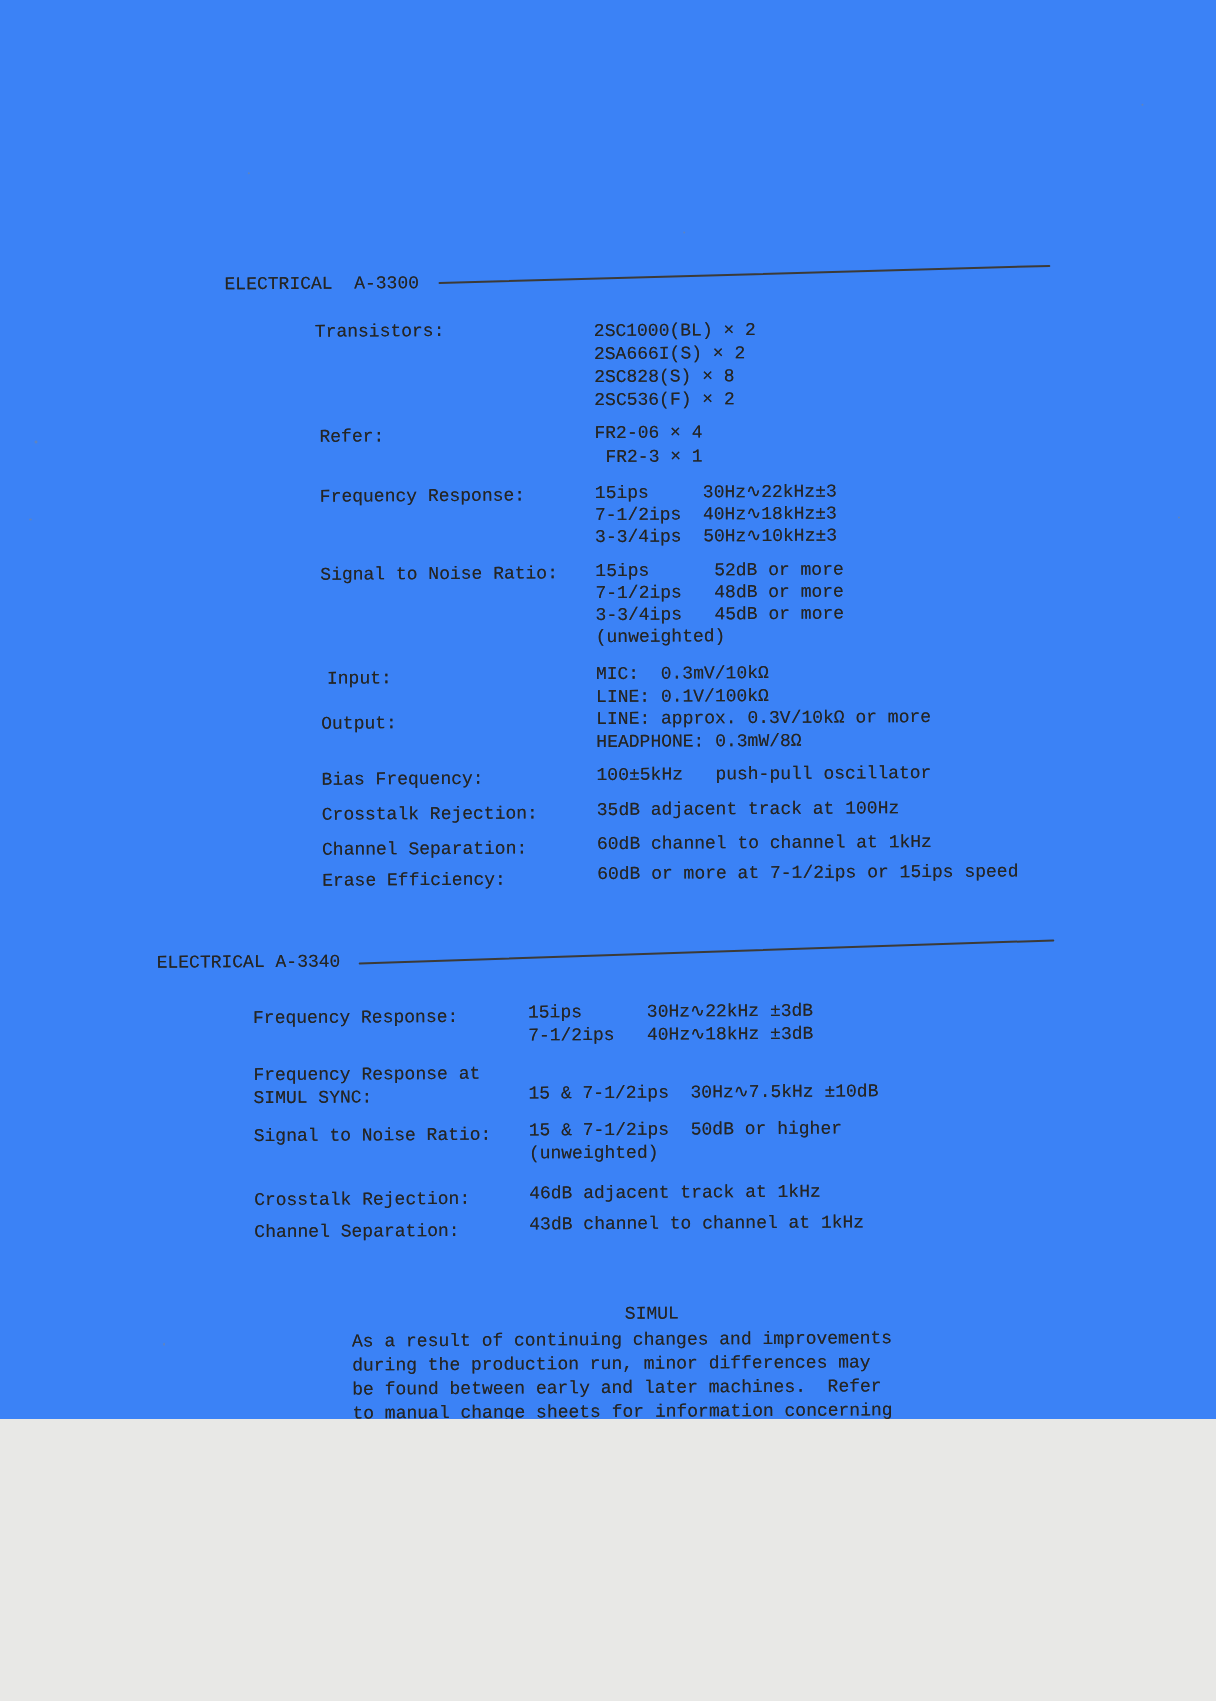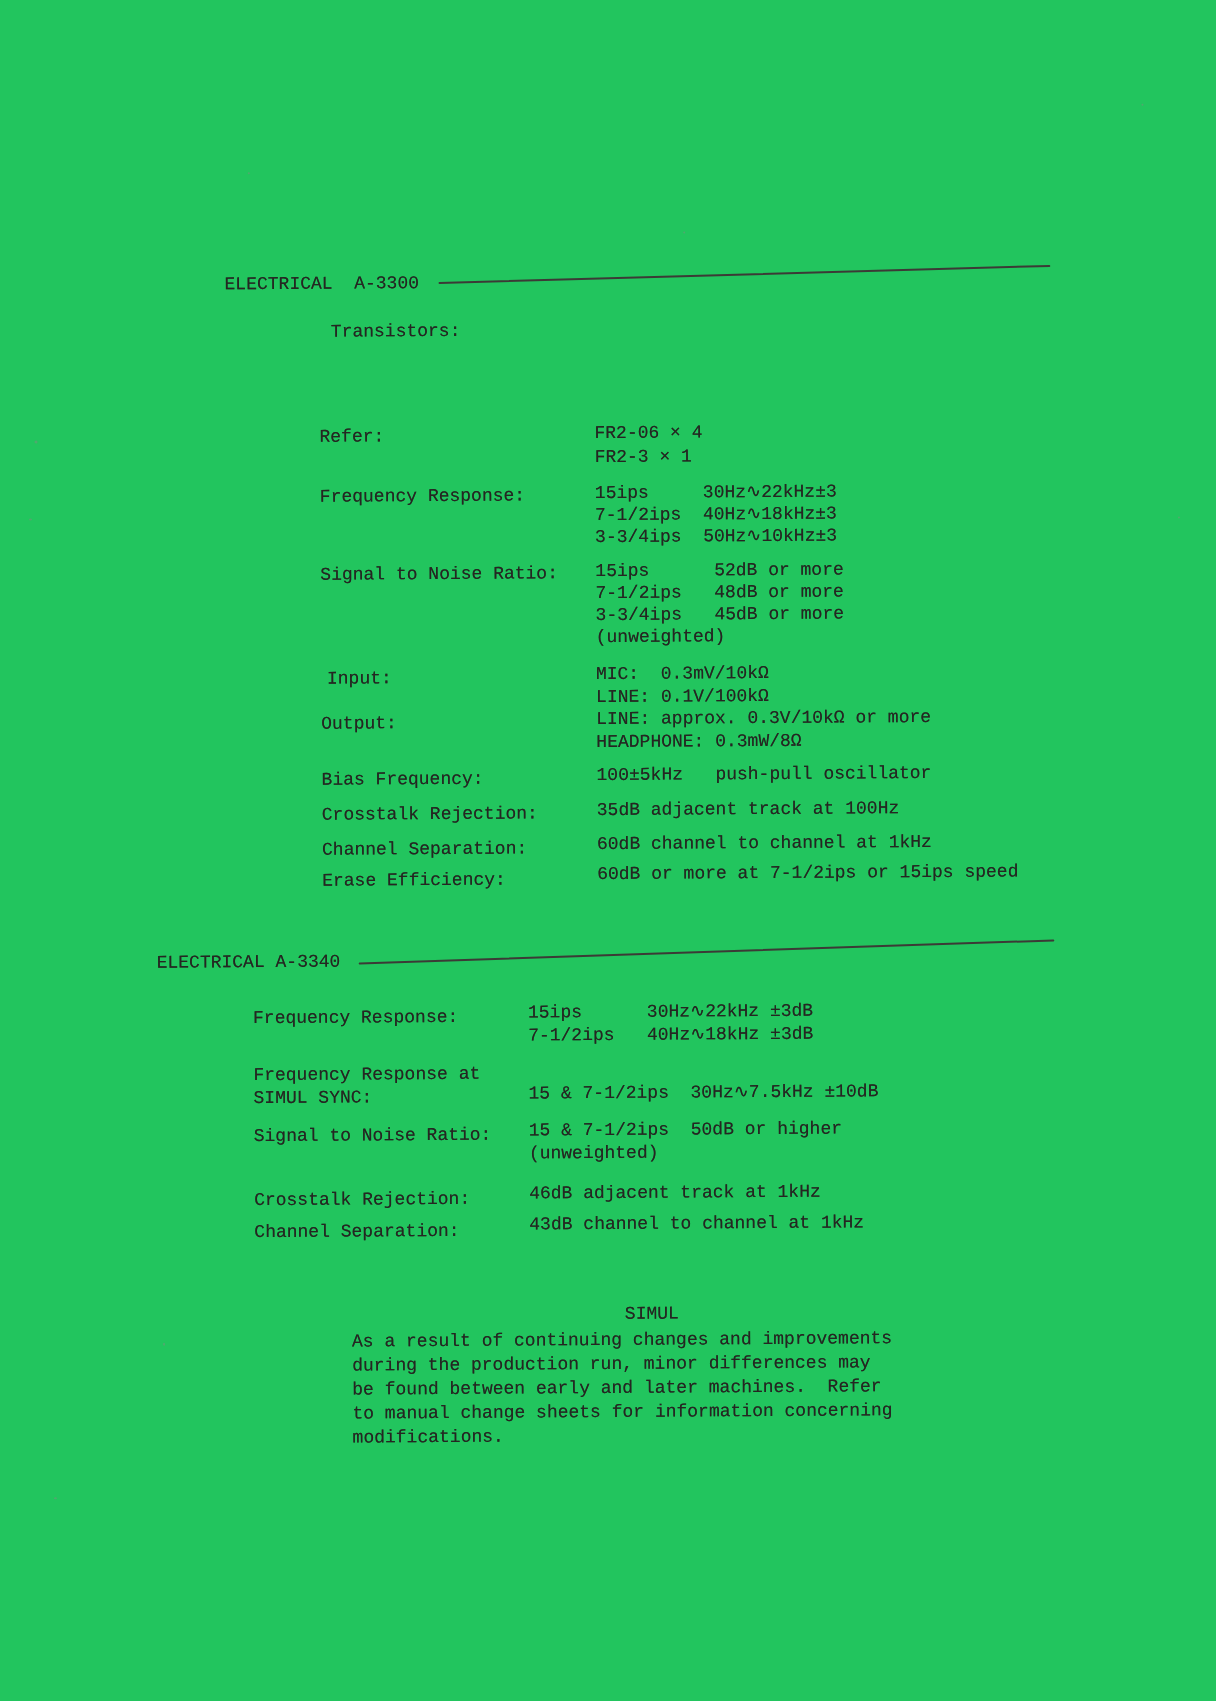--- a/index.html
+++ b/index.html
@@ -1,19 +1,19 @@
 <!DOCTYPE html>
 <html><head>
 <meta charset="utf-8">
 <style>
   html,body{margin:0;padding:0;background:#e8e8e6;}
   .page{
     position:relative;
-    width:1216px;height:1701px;
-    background:#22c55e;
+    width:1216px;height:1419px;
+    background:#3b82f6;
     overflow:hidden;
     font-family:"Liberation Mono","DejaVu Sans Mono","DejaVu Sans",monospace;
     color:#262522;
     font-size:18px;
   }
   .scan{
     position:absolute;inset:0;
     transform:rotate(-0.35deg);
     transform-origin:600px 850px;
   }
@@ -36,24 +36,30 @@
 </style>
 </head>
 <body>
 
 <div class="page">
   <div class="scan">
 
     <div class="t" style="left:228px;top:272px;">ELECTRICAL  A-3300</div>
     <div class="rule" style="left:442px;top:281px;width:612px;transform:rotate(-1.25deg);"></div>
 
-    <div class="t" style="left:334px;top:320px;">Transistors:</div>
+    <div class="t" style="left:318px;top:320px;">Transistors:</div>
+    <div class="blk lh23" style="left:597px;top:320px;">
+      <div>2SC1000(BL) × 2</div>
+      <div>2SA666I(S) × 2</div>
+      <div>2SC828(S) × 8</div>
+      <div>2SC536(F) × 2</div>
+    </div>
 
     <div class="t" style="left:322px;top:425px;">Refer:</div>
-    <div class="blk lh24" style="left:597px;top:421px;">
+    <div class="blk lh24" style="left:597px;top:421px;text-align:right;">
       <div>FR2-06 × 4</div>
       <div>FR2-3 × 1</div>
     </div>
 
     <div class="t" style="left:322px;top:485px;">Frequency Response:</div>
     <div class="blk lh22" style="left:597px;top:482px;">
       <div>15ips     30Hz∿22kHz±3</div>
       <div>7-1/2ips  40Hz∿18kHz±3</div>
       <div>3-3/4ips  50Hz∿10kHz±3</div>
     </div>

